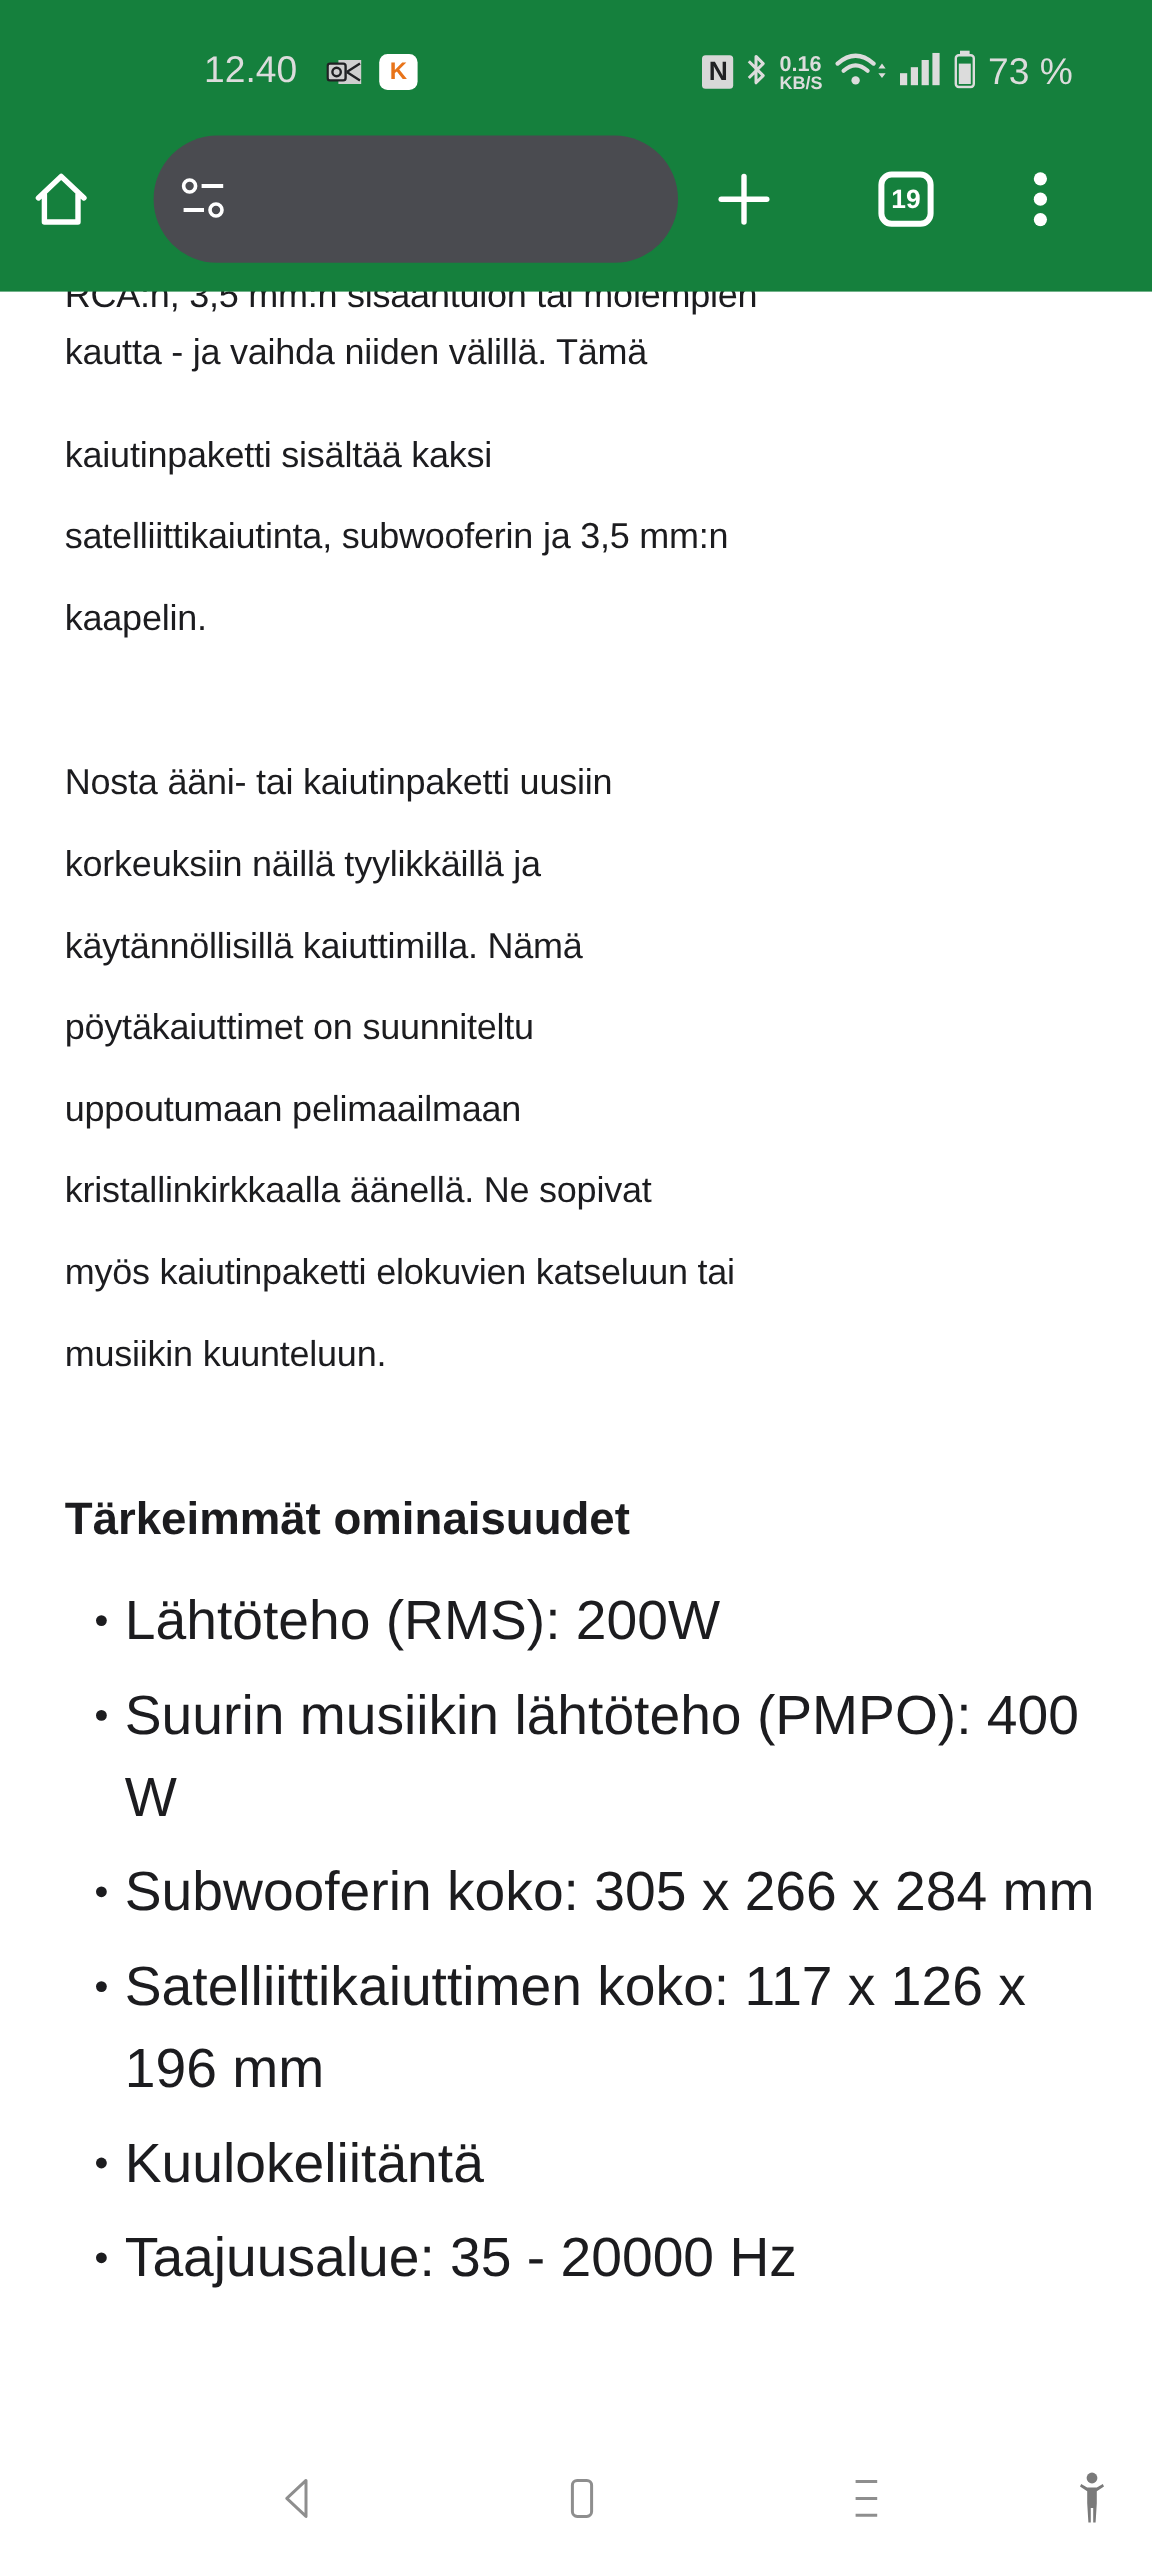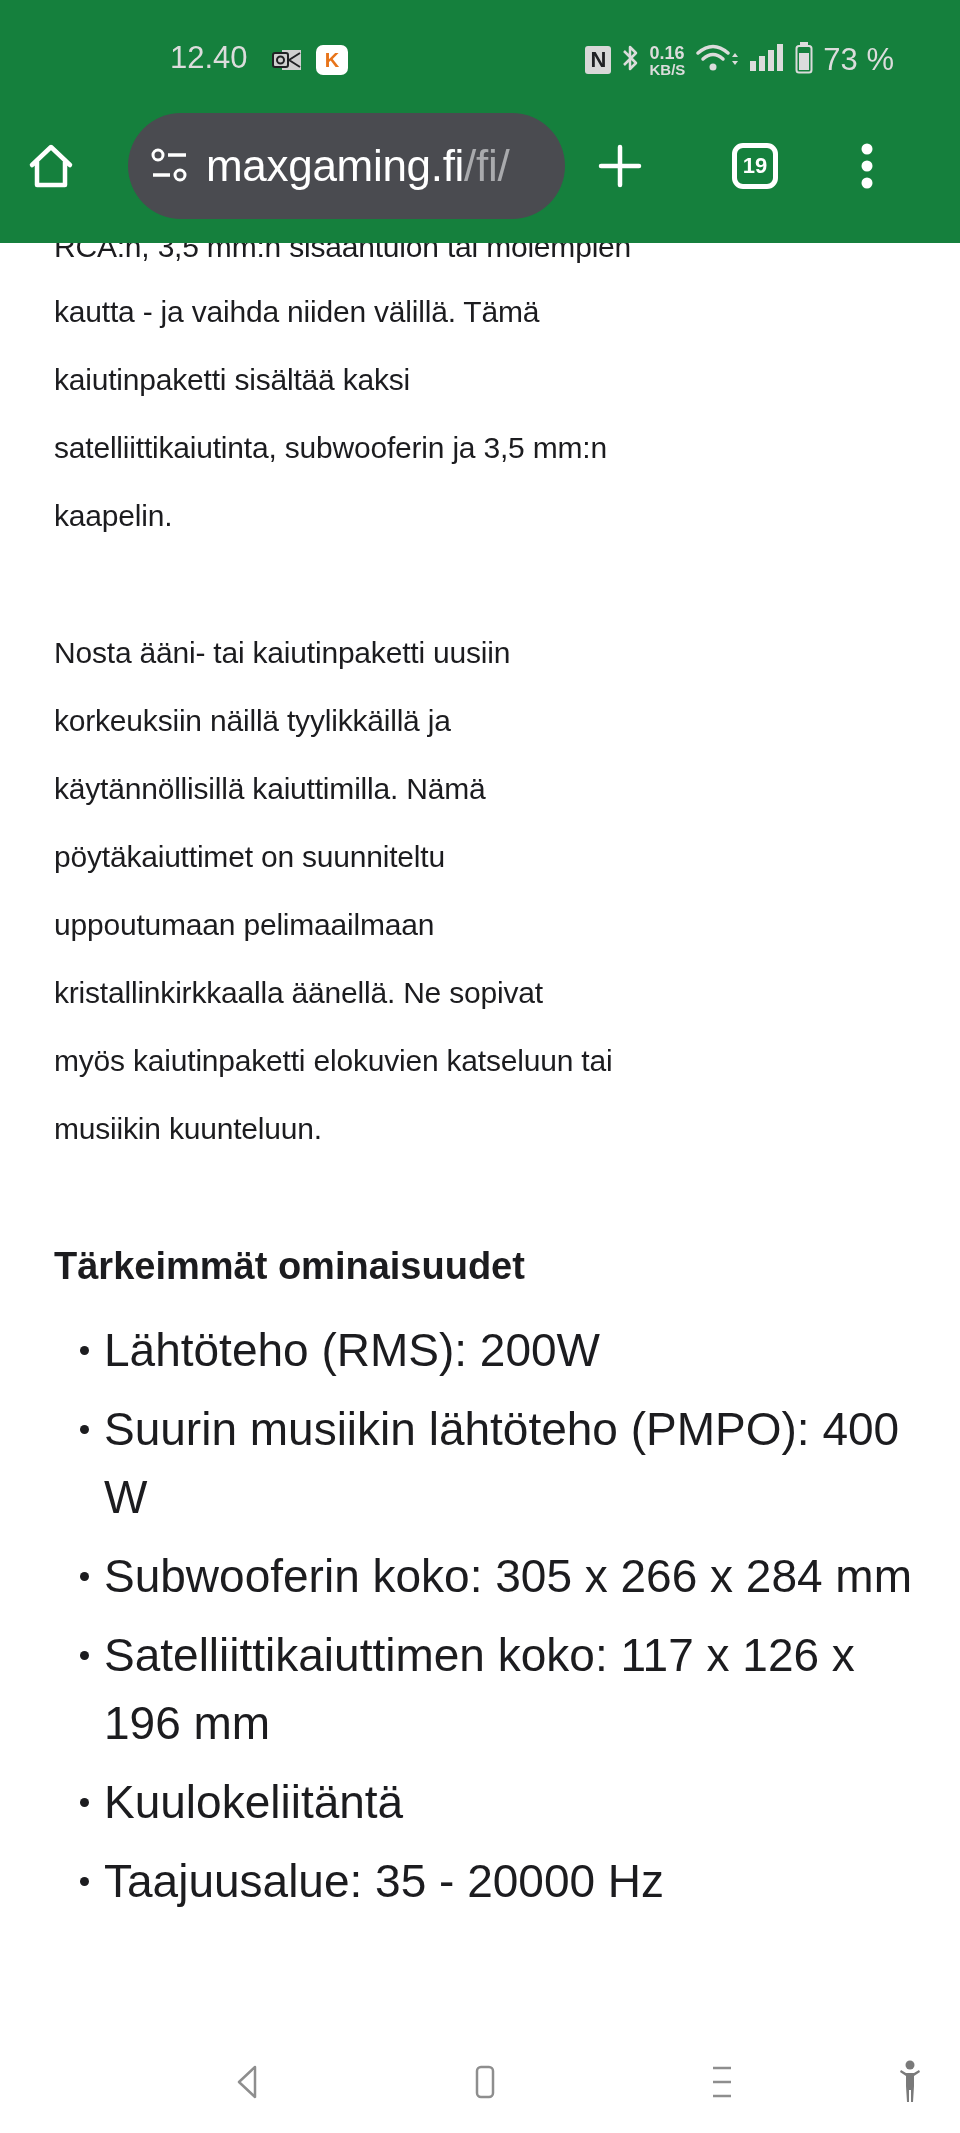--- a/index.html
+++ b/index.html
@@ -33,21 +33,21 @@
 
   
   .navbar { position: absolute; left: 0; top: 2030px; width: 960px; height: 103px; background: #ffffff; }
   .nav-btn { position: absolute; top: 0; height: 103px; width: 100px; display: flex; align-items: center; justify-content: center; }
 </style>
 </head>
 <body>
 
 <div class="content">
   <div class="text-line" style="top:213px">RCA:n, 3,5 mm:n sisääntulon tai molempien</div>
-  <div class="text-line" style="top:278px">kautta - ja vaihda niiden välillä. Tämä</div>
+  <div class="text-line" style="top:260px">kautta - ja vaihda niiden välillä. Tämä</div>
   <div class="text-line" style="top:346px">kaiutinpaketti sisältää kaksi</div>
   <div class="text-line" style="top:414px">satelliittikaiutinta, subwooferin ja 3,5 mm:n</div>
   <div class="text-line" style="top:482px">kaapelin.</div>
 
   <div class="text-line" style="top:619px">Nosta ääni- tai kaiutinpaketti uusiin</div>
   <div class="text-line" style="top:687px">korkeuksiin näillä tyylikkäillä ja</div>
   <div class="text-line" style="top:755px">käytännöllisillä kaiuttimilla. Nämä</div>
   <div class="text-line" style="top:823px">pöytäkaiuttimet on suunniteltu</div>
   <div class="text-line" style="top:891px">uppoutumaan pelimaailmaan</div>
   <div class="text-line" style="top:959px">kristallinkirkkaalla äänellä. Ne sopivat</div>
@@ -144,21 +144,20 @@
         </svg>
     </div>
 
     <div class="url-pill">
       <svg width="40" height="36" viewBox="0 0 40 36">
           <circle cx="8" cy="7" r="5" fill="none" stroke="#ffffff" stroke-width="3"></circle>
           <line x1="18" y1="7" x2="36" y2="7" stroke="#ffffff" stroke-width="3.5"></line>
           <line x1="3" y1="27" x2="20" y2="27" stroke="#ffffff" stroke-width="3.5"></line>
           <circle cx="30" cy="27" r="5" fill="none" stroke="#ffffff" stroke-width="3"></circle>
         </svg>
-      <span class="url-text"><span>maxgaming.fi</span><span class="url-path">/fi/</span></span>
     </div>
 
     <div class="tb-btn" style="left:598px;top:20px;width:72px;height:72px">
       <svg width="44" height="44" viewBox="0 0 44 44">
           <line x1="22" y1="3" x2="22" y2="41" stroke="#ffffff" stroke-width="4.5" stroke-linecap="round"></line>
           <line x1="3" y1="22" x2="41" y2="22" stroke="#ffffff" stroke-width="4.5" stroke-linecap="round"></line>
         </svg>
     </div>
 
     <div class="tb-btn" style="left:732px;top:20px;width:72px;height:72px">

